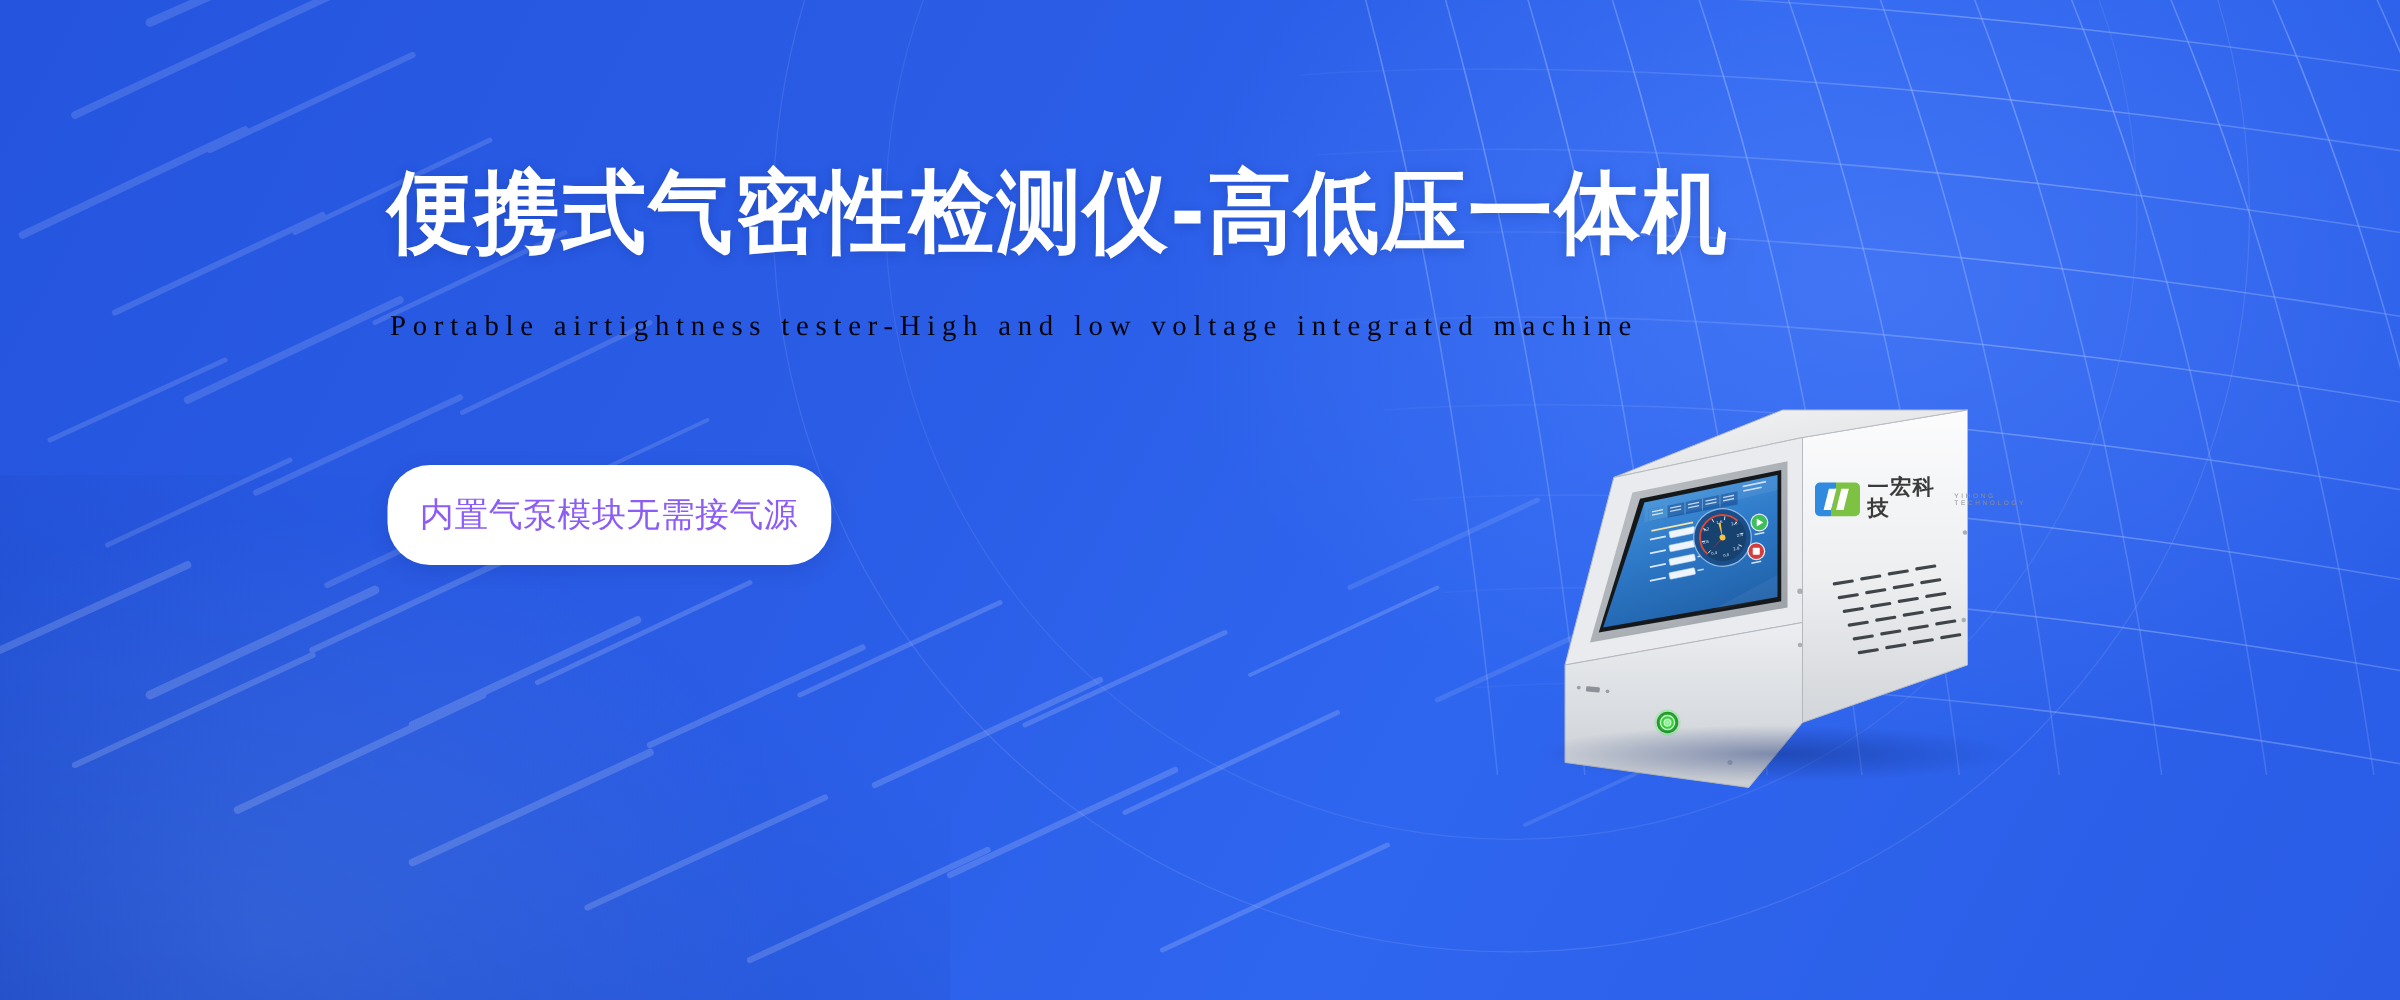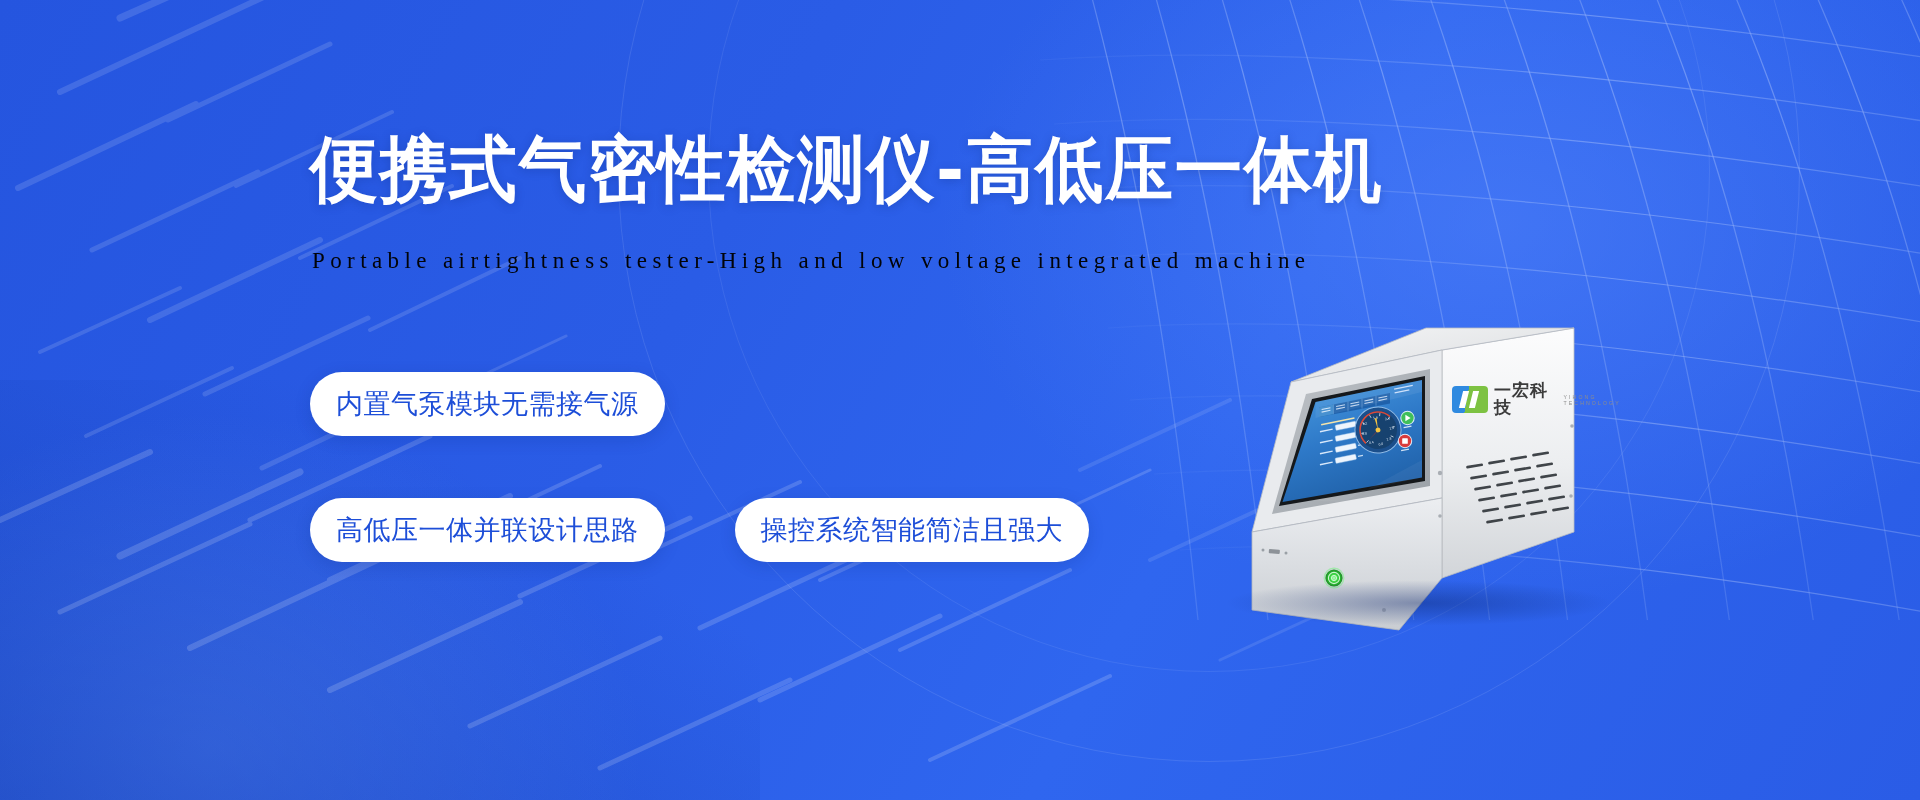--- a/index.html
+++ b/index.html
@@ -67,23 +67,23 @@
     letter-spacing:5.4px;
     white-space:nowrap;
     opacity:.96;
   }
 
   
   .pills{position:absolute;left:296px;top:372px;width:830px;}
   .pill-row{display:flex;gap:70px;margin-bottom:62px;}
   .pill{
     display:inline-flex;align-items:center;justify-content:center;
-    height:64px;padding:0 26px;min-width:300px;box-sizing:border-box;
+    height:80px;padding:0 26px;min-width:300px;box-sizing:border-box;
     background:#ffffff;border-radius:34px;
-    color:#1d4ed8;font-size:27px;letter-spacing:.5px;
+    color:#8b5cf6;font-size:27px;letter-spacing:.5px;
     font-family:"DejaVu Sans","Liberation Sans",sans-serif;
     box-shadow:0 4px 16px rgba(12,40,120,.18);
     white-space:nowrap;
   }
 
   
   .device-wrap{
     position:absolute;left:1180px;top:310px;width:460px;height:330px;
   }
   .device-shadow{
@@ -217,24 +217,20 @@
   <div class="content">
 
     <div class="title">便携式气密性检测仪-高低压一体机</div>
 
     <div class="subtitle">Portable airtightness tester-High and low voltage integrated machine</div>
 
     <div class="pills">
       <div class="pill-row">
         <div class="pill">内置气泵模块无需接气源</div>
       </div>
-      <div class="pill-row">
-        <div class="pill">高低压一体并联设计思路</div>
-        <div class="pill">操控系统智能简洁且强大</div>
-      </div>
     </div>
 
     <div class="device-wrap">
       <div class="device-shadow"></div>
 
       <svg width="460" height="330" viewBox="0 0 460 330">
         <defs>
           <linearGradient id="caseTop" x1="0" y1="0" x2="1" y2="1">
             <stop offset="0%" stop-color="#f4f5f6"></stop>
               <stop offset="100%" stop-color="#d9dbde"></stop>

